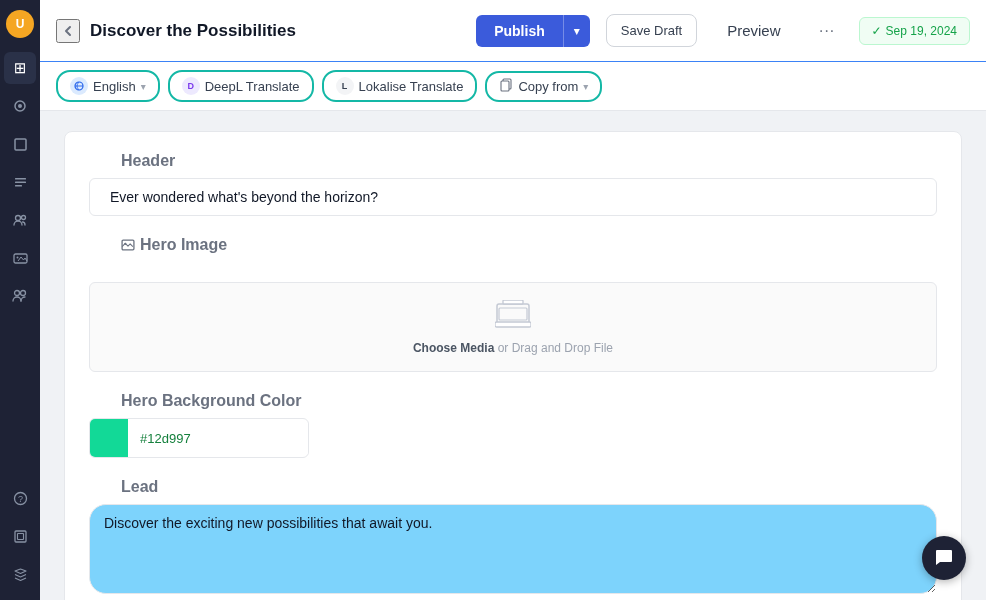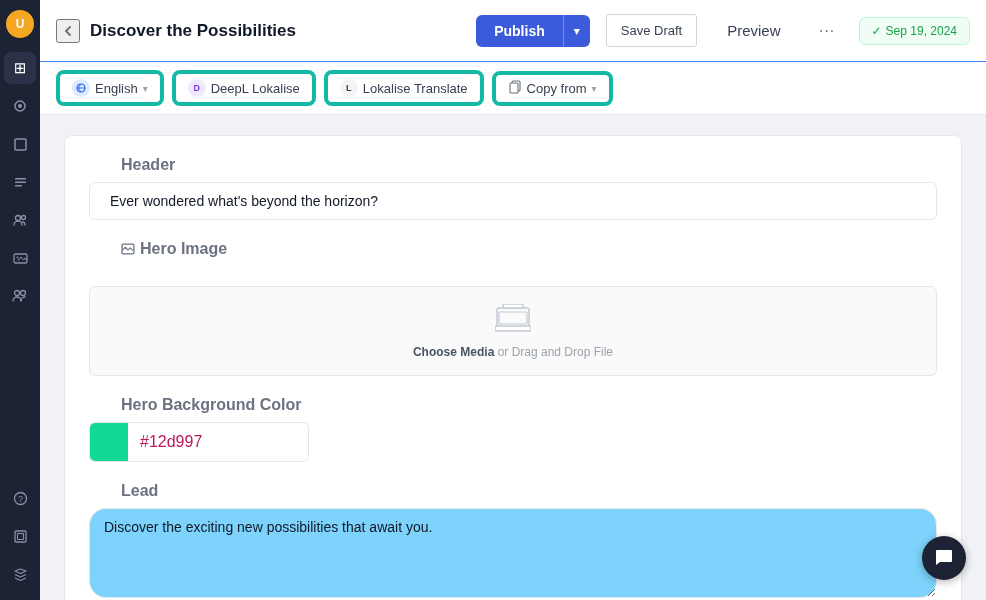--- a/index.html
+++ b/index.html
@@ -122,21 +122,21 @@
       cursor: pointer;
       font-size: 12px;
     }
     .btn-save-draft {
       background: #fff;
       color: #374151;
       border: 1px solid #d1d5db;
       padding: 8px 14px;
       font-size: 13px;
       font-weight: 500;
-      border-radius: 3px;
+      border-radius: 8px;
       cursor: pointer;
     }
     .btn-preview {
       background: transparent;
       color: #374151;
       border: none;
       padding: 8px 14px;
       font-size: 15px;
       font-weight: 500;
       cursor: pointer;
@@ -169,22 +169,22 @@
       display: flex;
       align-items: center;
       gap: 8px;
       flex-shrink: 0;
     }
     .toolbar-btn {
       display: flex;
       align-items: center;
       gap: 5px;
       padding: 5px 12px;
-      border: 4px solid #14b8a6;
-      border-radius: 8px;
+      border: 2px solid #14b8a6;
+      border-radius: 14px;
       background: #fff;
       font-size: 13px;
       color: #374151;
       cursor: pointer;
     }
     .toolbar-btn .icon-circle {
       width: 18px;
       height: 18px;
       border-radius: 50%;
       display: flex;
@@ -284,22 +284,22 @@
     .color-swatch {
       width: 38px;
       height: 38px;
       background: #12d997;
       flex-shrink: 0;
       cursor: pointer;
     }
     .color-value-input {
       border: none;
       padding: 8px 12px;
-      font-size: 16px;
-      color: #be185d;
+      font-size: 13px;
+      color: #15803d;
       outline: none;
       flex: 1;
     }
 
     
     .content-section-header {
       display: flex;
       align-items: center;
       gap: 8px;
       margin-bottom: 12px;
@@ -436,21 +436,21 @@
             <circle cx="5" cy="5" r="4" stroke="#2563eb" stroke-width="1.2"></circle>
             <path d="M5 1c0 0-2 2-2 4s2 4 2 4" stroke="#2563eb" stroke-width="0.9"></path>
             <path d="M1 5h8" stroke="#2563eb" stroke-width="0.9"></path>
           </svg>
       </span>
       <span>English</span>
       <span style="font-size:10px;color:#9ca3af;">▾</span>
     </button>
     <button class="toolbar-btn">
       <span class="icon-circle icon-purple" style="font-size:9px;font-weight:700;color:#7c3aed;">D</span>
-      <span>DeepL Lokalise</span>
+      <span>DeepL Translate</span>
     </button>
     <button class="toolbar-btn">
       <span class="icon-circle icon-gray" style="font-size:9px;font-weight:700;color:#374151;">L</span>
       <span>Lokalise Translate</span>
     </button>
     <button class="toolbar-btn">
       <span style="font-size:13px;color:#6b7280;">
         <svg width="14" height="14" viewBox="0 0 14 14" fill="none">
             <rect x="4" y="1" width="8" height="10" rx="1" stroke="#6b7280" stroke-width="1.1"></rect>
             <rect x="2" y="3" width="8" height="10" rx="1" stroke="#6b7280" stroke-width="1.1" fill="white"></rect>

